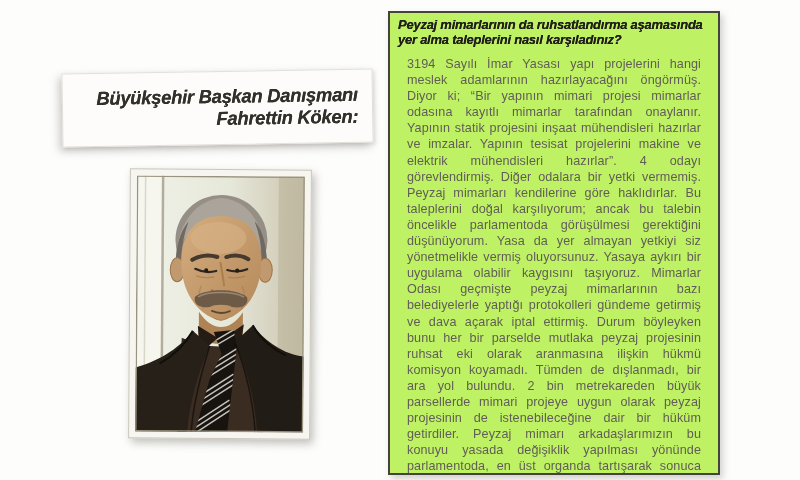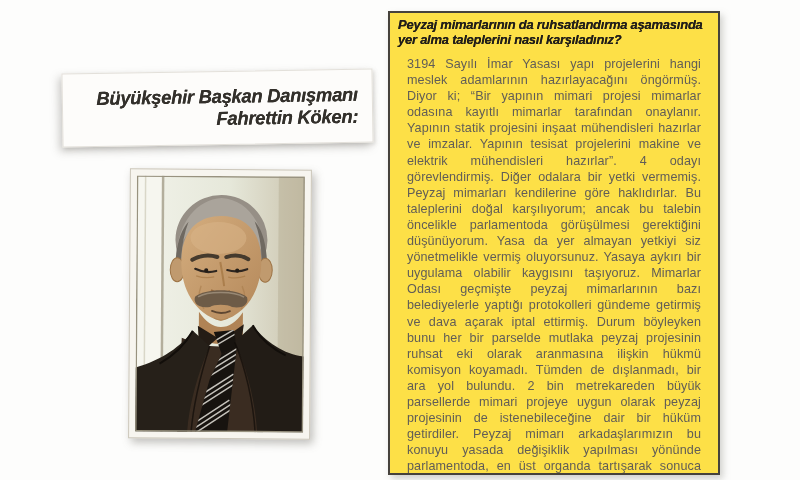--- a/index.html
+++ b/index.html
@@ -32,21 +32,21 @@
     background:#f7f5ef;
     border:1px solid #ccc7bb;
     box-shadow:3px 4px 8px rgba(110,108,100,.42);
     transform:rotate(0.4deg);
     box-sizing:border-box;padding:6px;
   }
   .photo-frame svg{display:block;width:168px;height:256px;}
   
   .interview-panel{
     position:absolute;left:388px;top:11px;width:332px;height:464px;
-    background:#fde047;
+    background:#bef264;
     border:2px solid #46423c;
     box-shadow:3px 4px 7px rgba(130,128,120,.35);
     box-sizing:border-box;
     padding:5px 8px 4px 8px;
     overflow:hidden;
   }
   .question{
     margin:0 0 8px 0;
   }
   .q-line{

